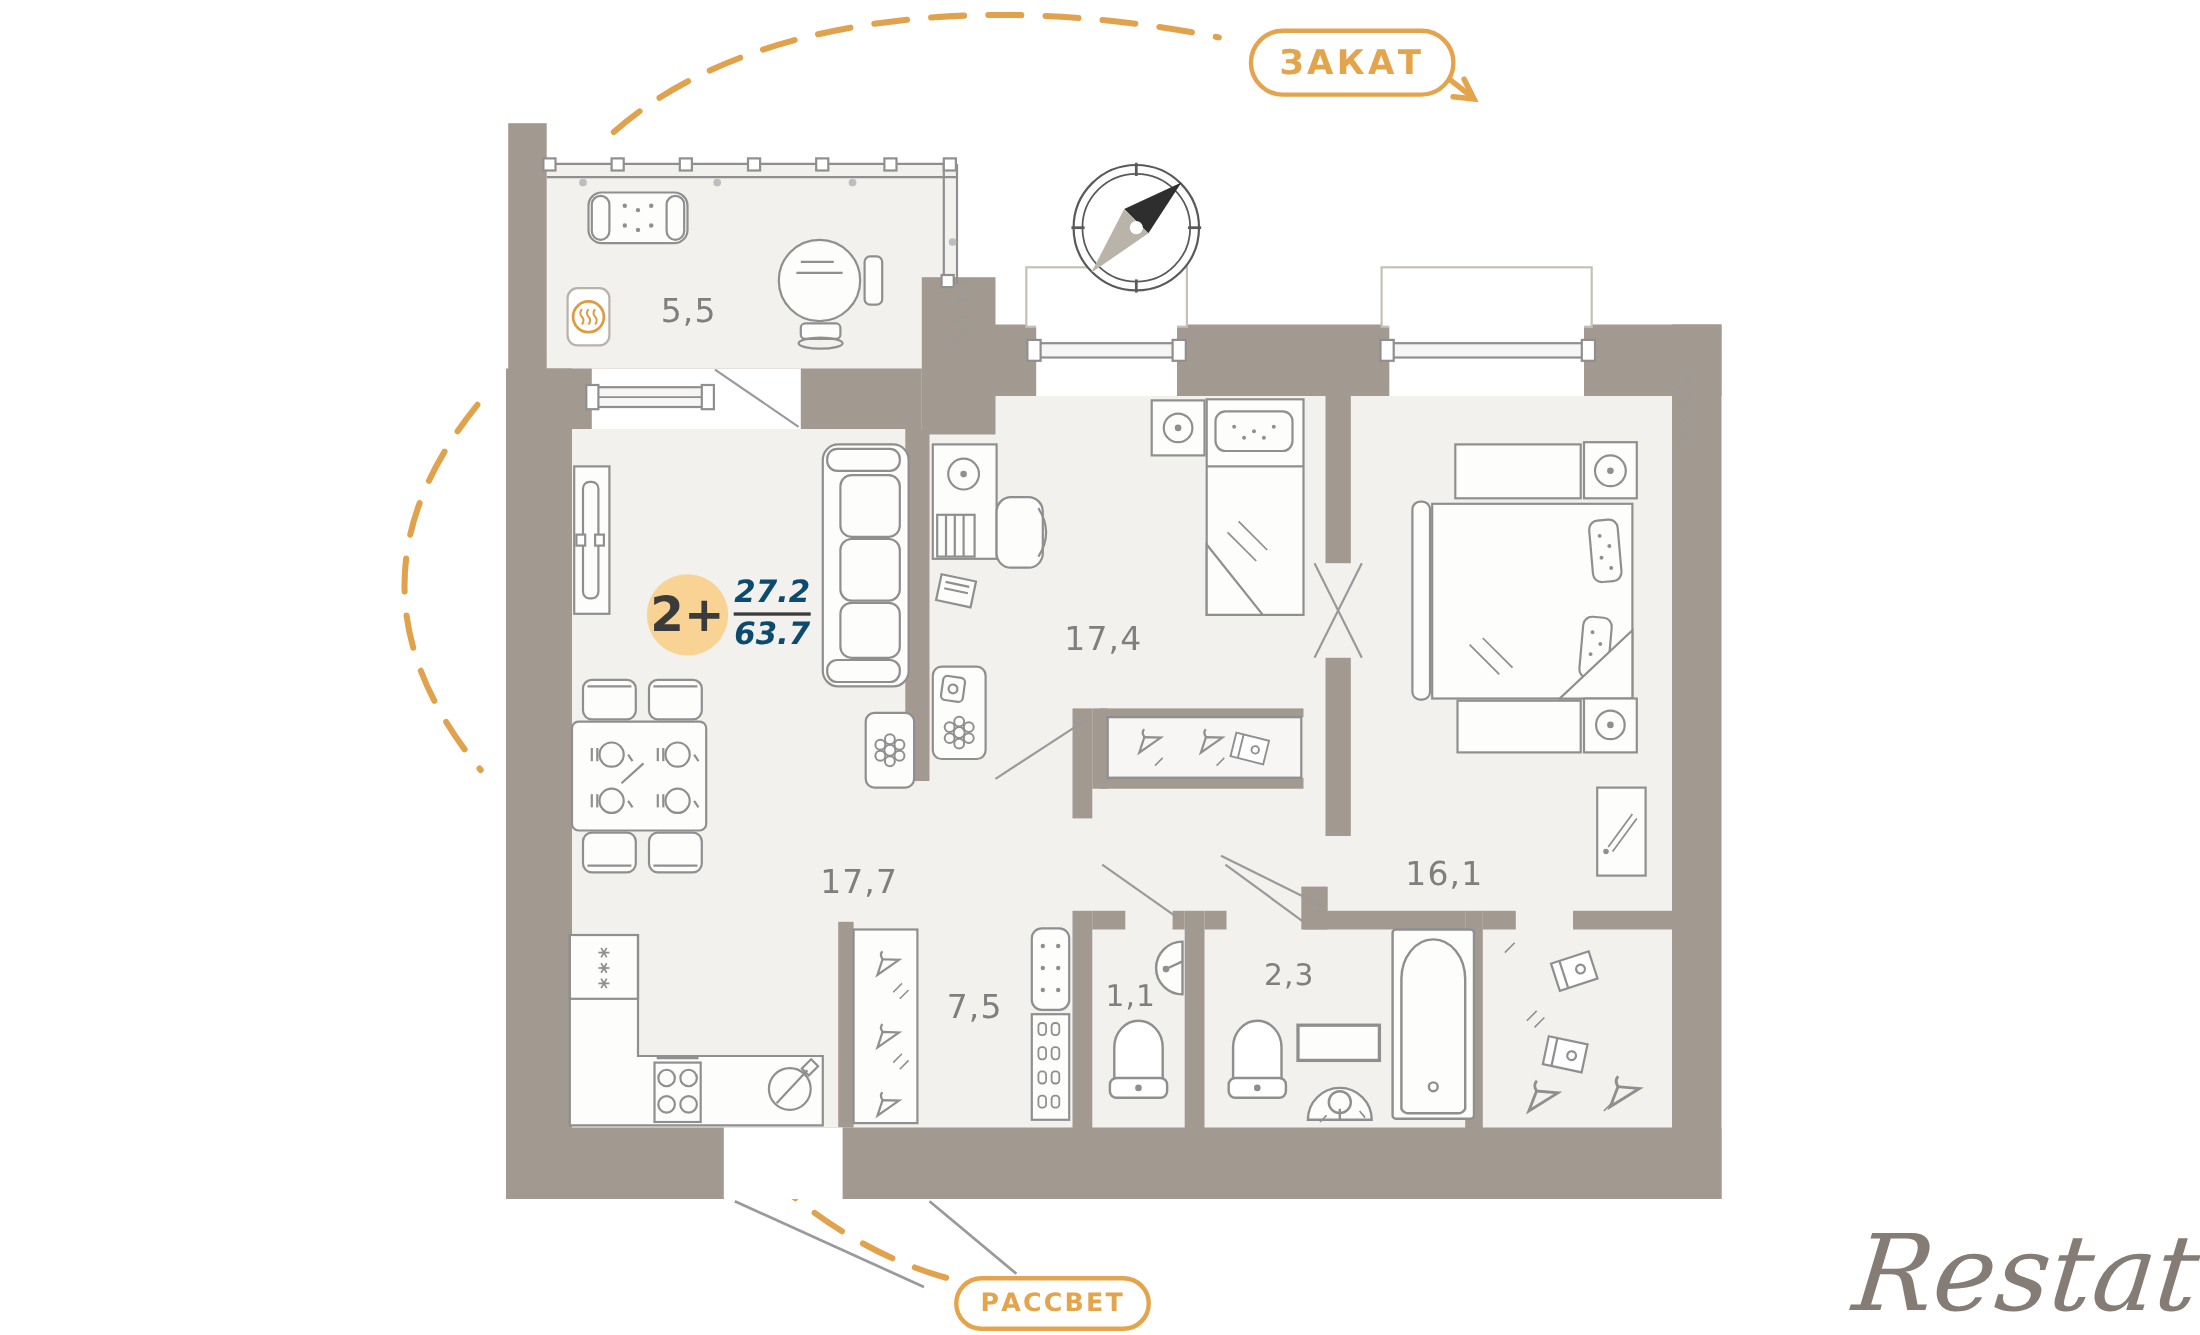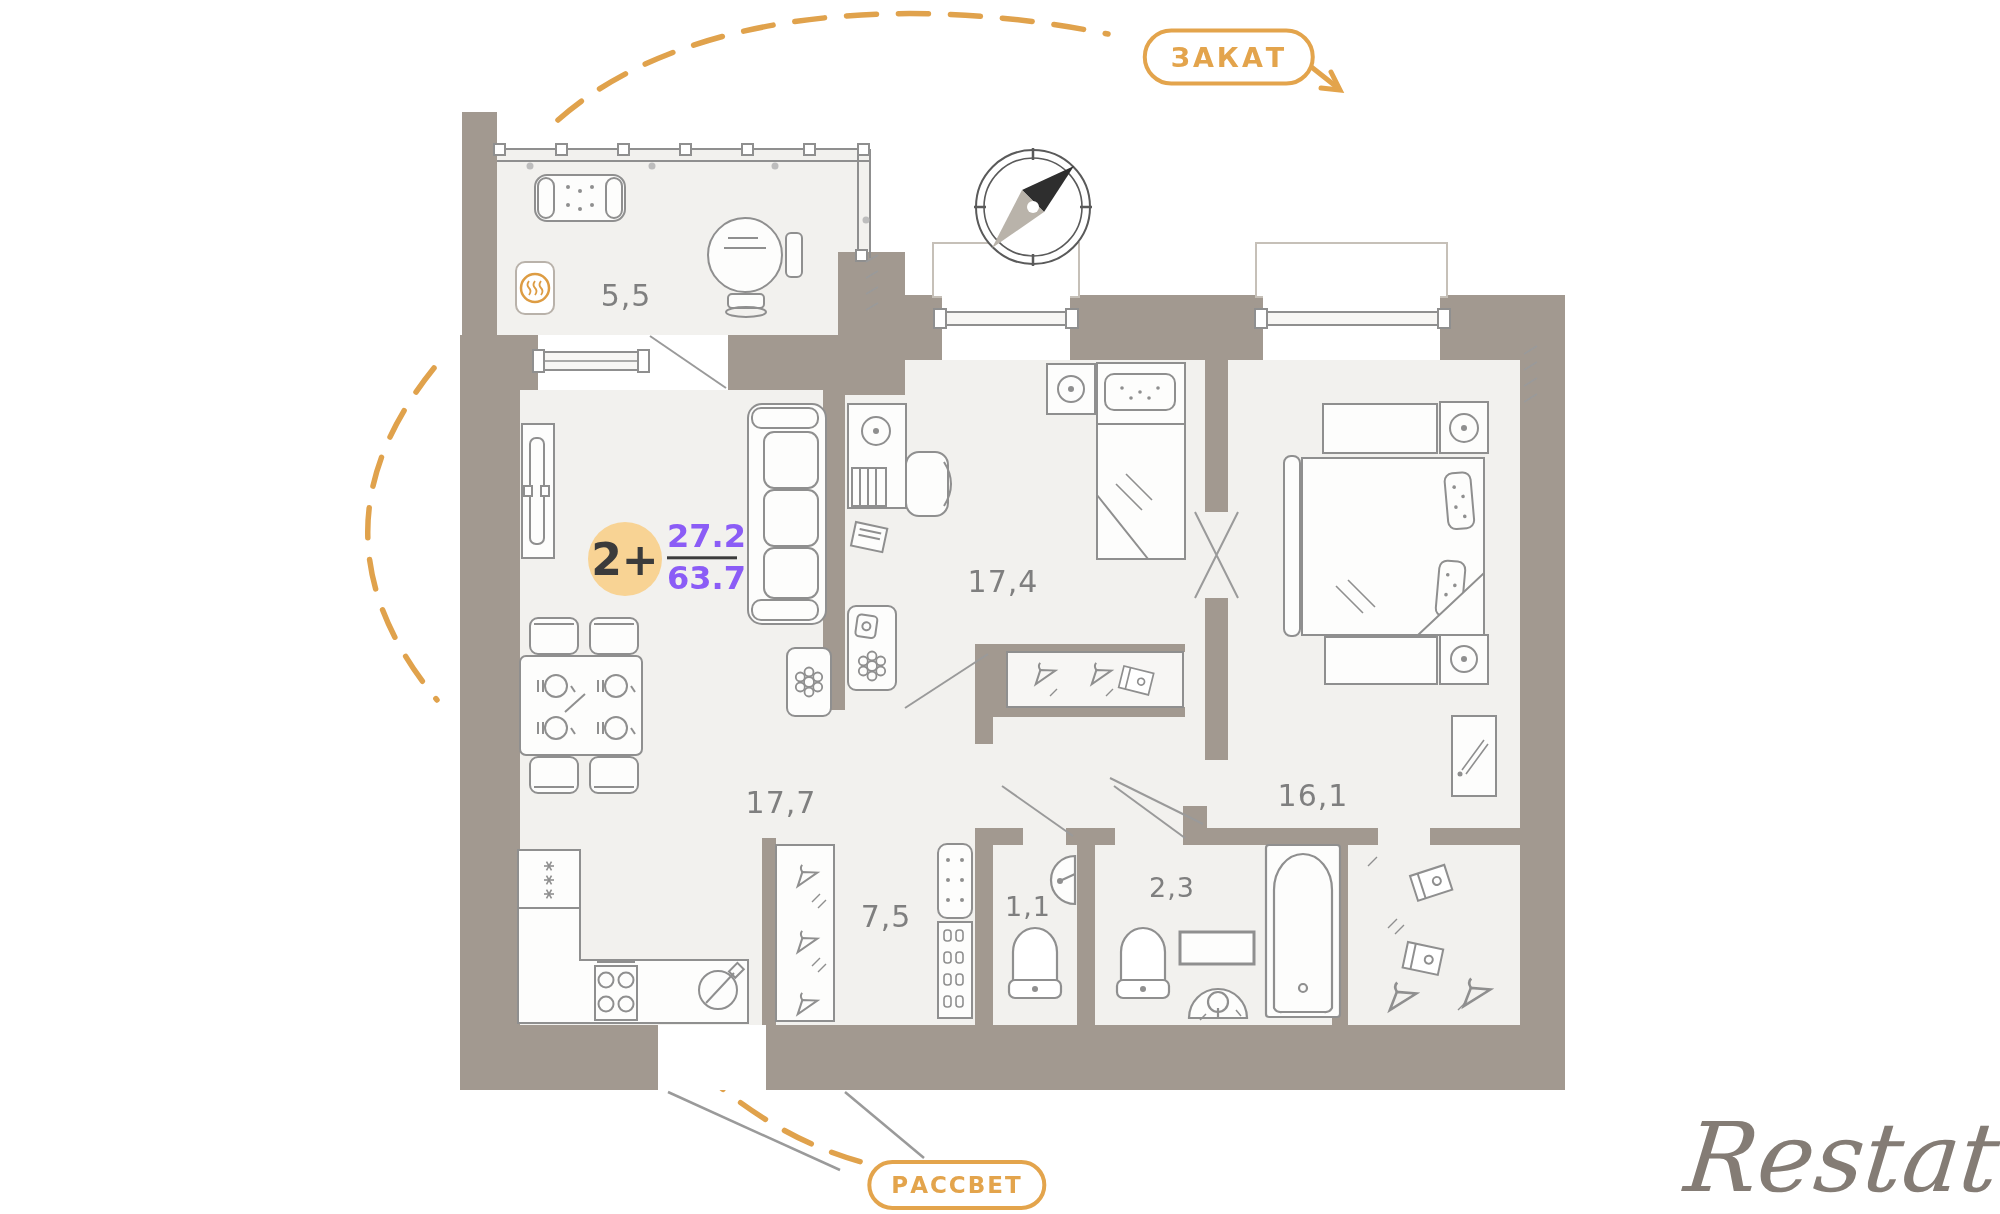--- a/index.html
+++ b/index.html
@@ -4,28 +4,28 @@
 <style>
   html,body{margin:0;padding:0;background:#ffffff;}
   .stage{position:relative;width:2000px;height:1214px;background:#ffffff;overflow:hidden;
          font-family:"DejaVu Sans", sans-serif;}
   .stage svg{position:absolute;left:0;top:0;}
   .area-label{position:absolute;transform:translate(-50%,-50%);color:#7f7f7f;
               font-size:30px;letter-spacing:1px;white-space:nowrap;}
   .area-label.small{font-size:27px;}
   .dir-pill{position:absolute;transform:translate(-50%,-50%);border:4px solid #e3a44c;
             color:#e3a44c;background:#fff;border-radius:34px;font-weight:bold;
-            letter-spacing:3px;padding:9px 24px;font-size:27px;white-space:nowrap;}
+            letter-spacing:3px;padding:9px 24px;font-size:31px;white-space:nowrap;}
   .dir-pill.sunrise{font-size:23px;padding:8px 20px;letter-spacing:2px;}
   .badge{position:absolute;left:625px;top:559px;transform:translate(-50%,-50%);
          width:74px;height:74px;border-radius:50%;background:#f8d394;
          display:flex;align-items:center;justify-content:center;
          font-size:44px;font-weight:600;color:#3b3b3b;}
   .fraction{position:absolute;left:702px;top:558px;transform:translate(-50%,-50%);
-            width:70px;text-align:center;color:#8b5cf6;font-weight:600;font-size:32px;line-height:1.1;}
+            width:70px;text-align:center;color:#0c4a6e;font-weight:600;font-size:28px;line-height:1.1;font-style:italic;}
   .fraction .num{border-bottom:3px solid #3b3b3b;padding-bottom:2px;}
   .fraction .den{padding-top:2px;}
   .watermark{position:absolute;left:1686px;top:1102px;font-family:"DejaVu Serif",serif;
              font-style:italic;font-size:96px;color:#6f665d;opacity:.85;
              transform:skewX(-6deg);white-space:nowrap;}
 </style>
 </head>
 <body>
 
 <div class="stage">
@@ -458,21 +458,21 @@
 
   <div class="dir-pill" style="left:1229px;top:57px;">ЗАКАТ</div>
   <div class="dir-pill sunrise" style="left:957px;top:1185px;">РАССВЕТ</div>
 
   <div class="badge">2+</div>
   <div class="fraction">
     <div class="num">27.2</div>
     <div class="den">63.7</div>
   </div>
 
-  <div class="area-label" style="left:626px;top:283px;margin-top:12px;">5,5</div>
+  <div class="area-label" style="left:626px;top:283px;">5,5</div>
   <div class="area-label" style="left:781px;top:774px;margin-top:28px;">17,7</div>
   <div class="area-label" style="left:1003px;top:581px;">17,4</div>
   <div class="area-label" style="left:1313px;top:759px;margin-top:36px;">16,1</div>
   <div class="area-label" style="left:886px;top:916px;">7,5</div>
   <div class="area-label small" style="left:1028px;top:906px;">1,1</div>
   <div class="area-label small" style="left:1172px;top:887px;">2,3</div>
 
   <div class="watermark">Restate</div>
 </div>
 

